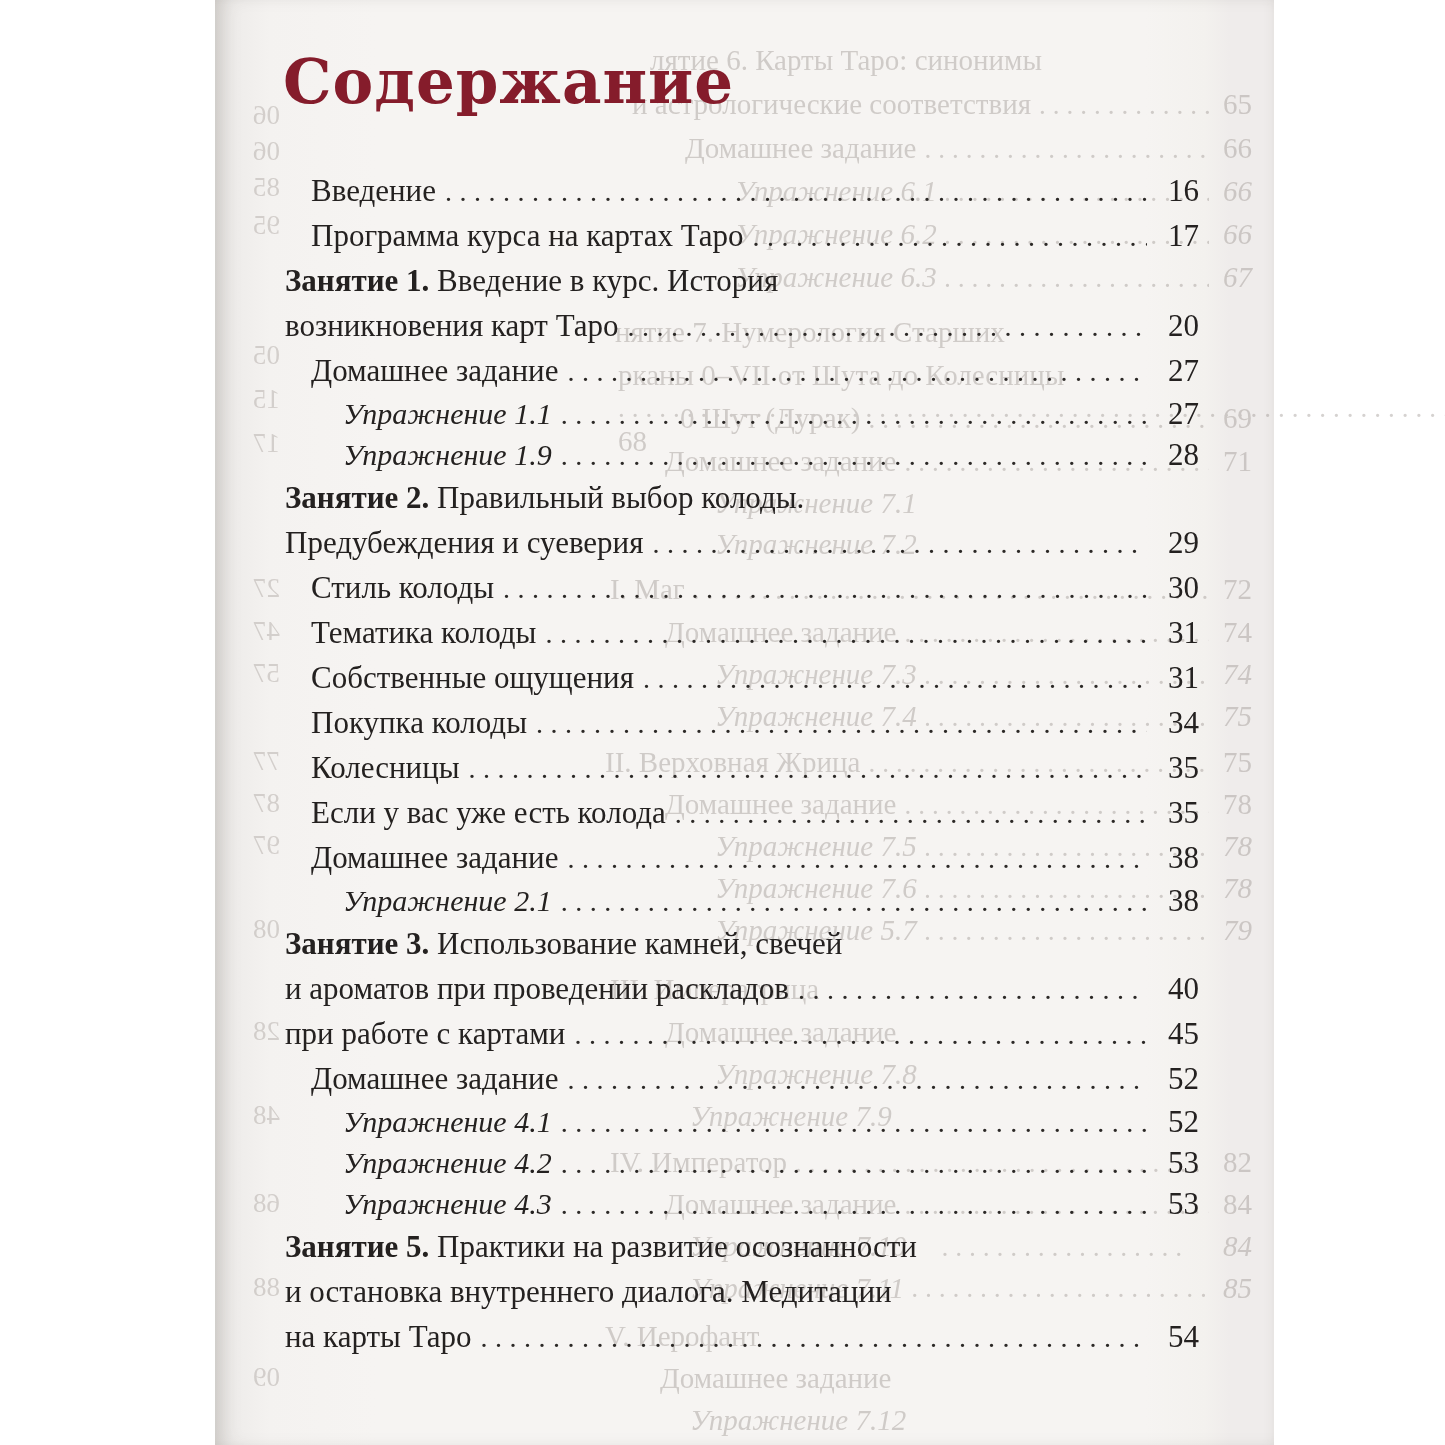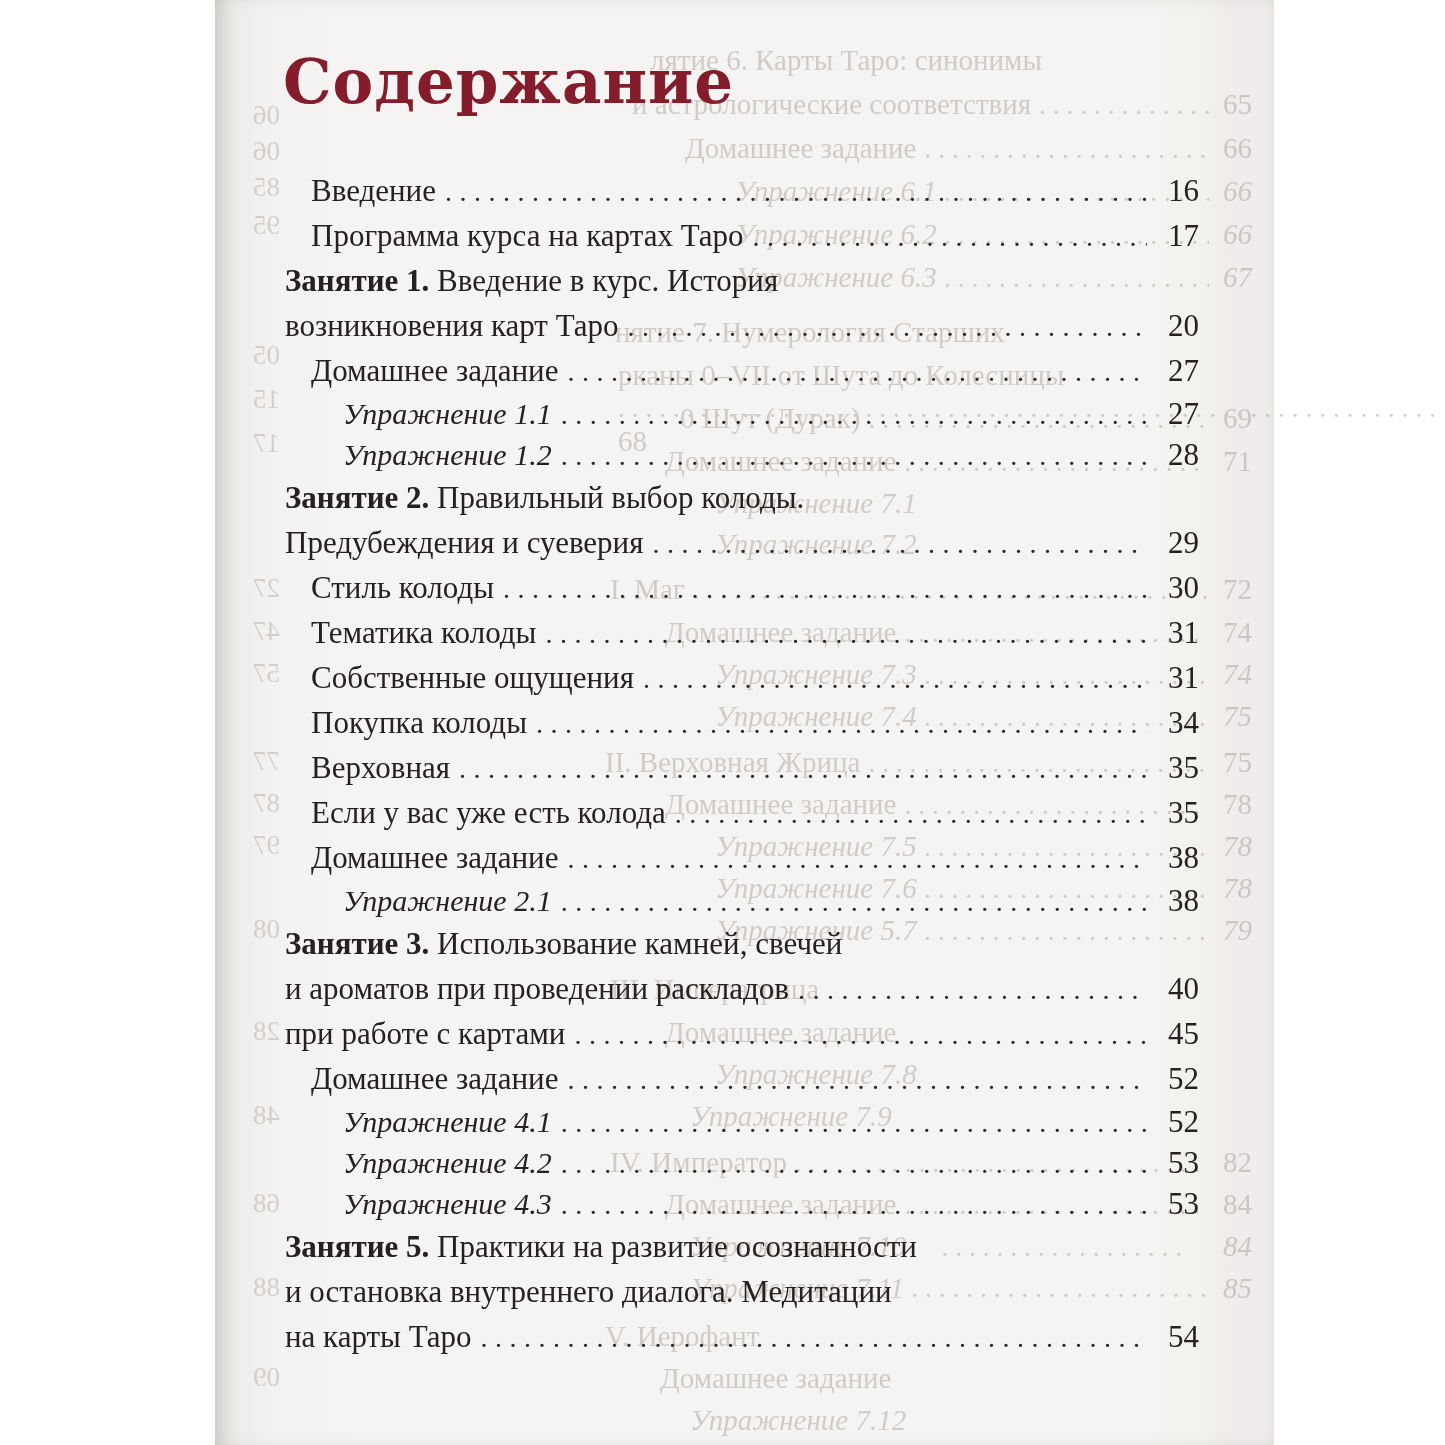--- a/index.html
+++ b/index.html
@@ -220,21 +220,21 @@
             <span class="txt">Домашнее задание</span>
             <span class="dots">............................................................................................................................................</span>
             <span class="pg">27</span>
           </div>
           <div class="row exercise">
             <span class="txt">Упражнение 1.1</span>
             <span class="dots">............................................................................................................................................</span>
             <span class="pg">27</span>
           </div>
           <div class="row exercise">
-            <span class="txt">Упражнение 1.2</span>
+            <span class="txt">Упражнение 1.9</span>
             <span class="dots">............................................................................................................................................</span>
             <span class="pg">28</span>
           </div>
           <div class="row chapter">
             <span class="txt"><b class="lbl">Занятие 2.</b>&nbsp;Правильный выбор колоды.</span>
           </div>
           <div class="row chapter">
             <span class="txt">Предубеждения и суеверия</span>
             <span class="dots">............................................................................................................................................</span>
             <span class="pg">29</span>
@@ -253,21 +253,21 @@
             <span class="txt">Собственные ощущения</span>
             <span class="dots">............................................................................................................................................</span>
             <span class="pg">31</span>
           </div>
           <div class="row section">
             <span class="txt">Покупка колоды</span>
             <span class="dots">............................................................................................................................................</span>
             <span class="pg">34</span>
           </div>
           <div class="row section">
-            <span class="txt">Верховная</span>
+            <span class="txt">Колесницы</span>
             <span class="dots">............................................................................................................................................</span>
             <span class="pg">35</span>
           </div>
           <div class="row section">
             <span class="txt">Если у вас уже есть колода</span>
             <span class="dots">............................................................................................................................................</span>
             <span class="pg">35</span>
           </div>
           <div class="row section">
             <span class="txt">Домашнее задание</span>

